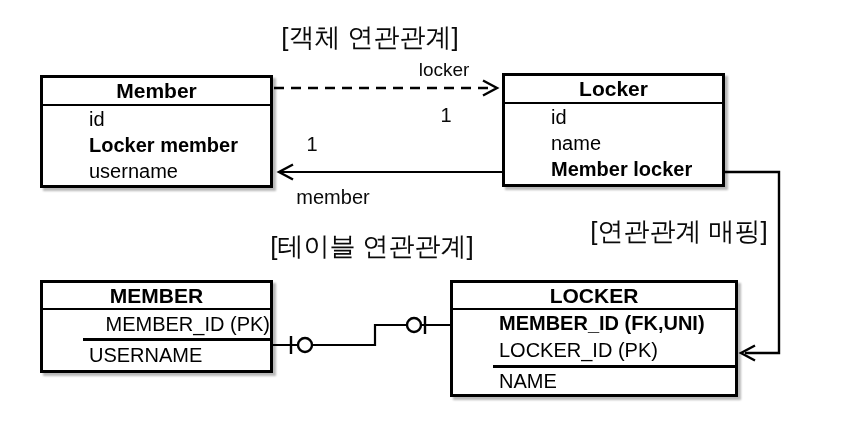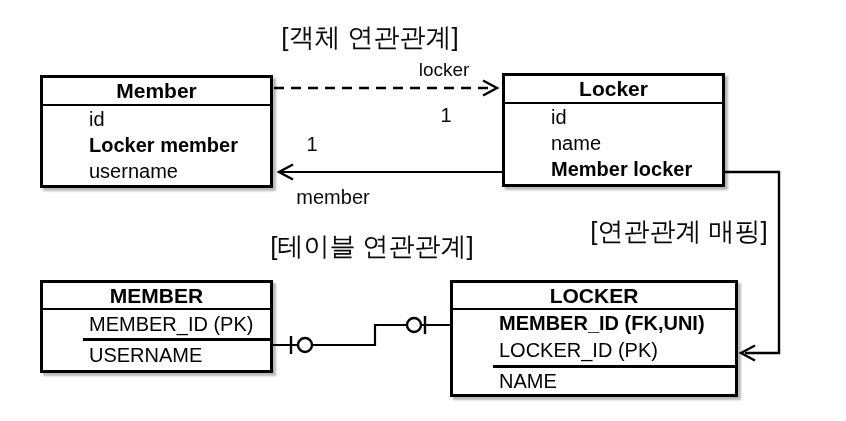--- a/index.html
+++ b/index.html
@@ -65,21 +65,21 @@
 
   <div class="box" style="left:502px;top:73px;width:223px;height:114px;">
     <div class="box-header" style="height:28px;line-height:26px;">Locker</div>
     <div class="row uml-field">id</div>
     <div class="row uml-field">name</div>
     <div class="row uml-field bold">Member locker</div>
   </div>
 
   <div class="box" style="left:40px;top:280px;width:233px;height:93px;">
     <div class="box-header" style="height:27px;line-height:25px;">MEMBER</div>
-    <div class="row pk-divider" style="height:31px;line-height:28px;">MEMBER_ID (PK)</div>
+    <div class="row pk-divider" style="height:31px;line-height:28px;text-align:right;">MEMBER_ID (PK)</div>
     <div class="row" style="height:29px;line-height:28px;">USERNAME</div>
   </div>
 
   <div class="box" style="left:450px;top:280px;width:288px;height:117px;">
     <div class="box-header" style="height:27px;line-height:25px;">LOCKER</div>
     <div class="row bold" style="height:26px;line-height:27px;">MEMBER_ID (FK,UNI)</div>
     <div class="row pk-divider" style="height:32px;line-height:29px;">LOCKER_ID (PK)</div>
     <div class="row" style="height:26px;line-height:26px;">NAME</div>
   </div>
 

